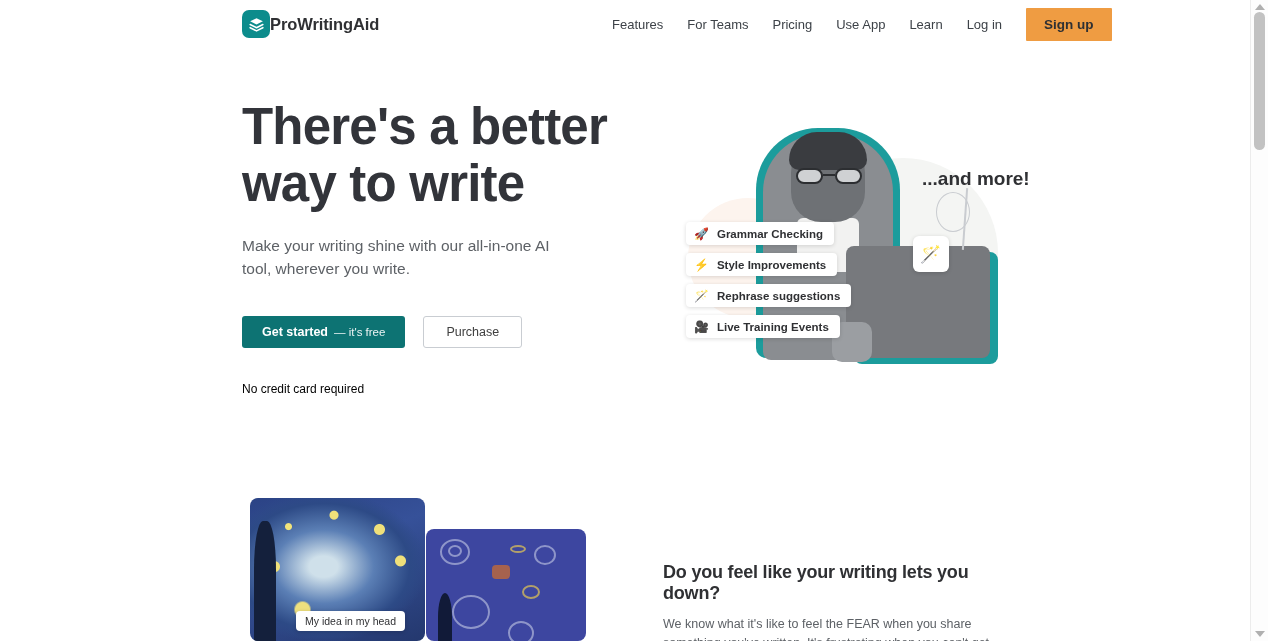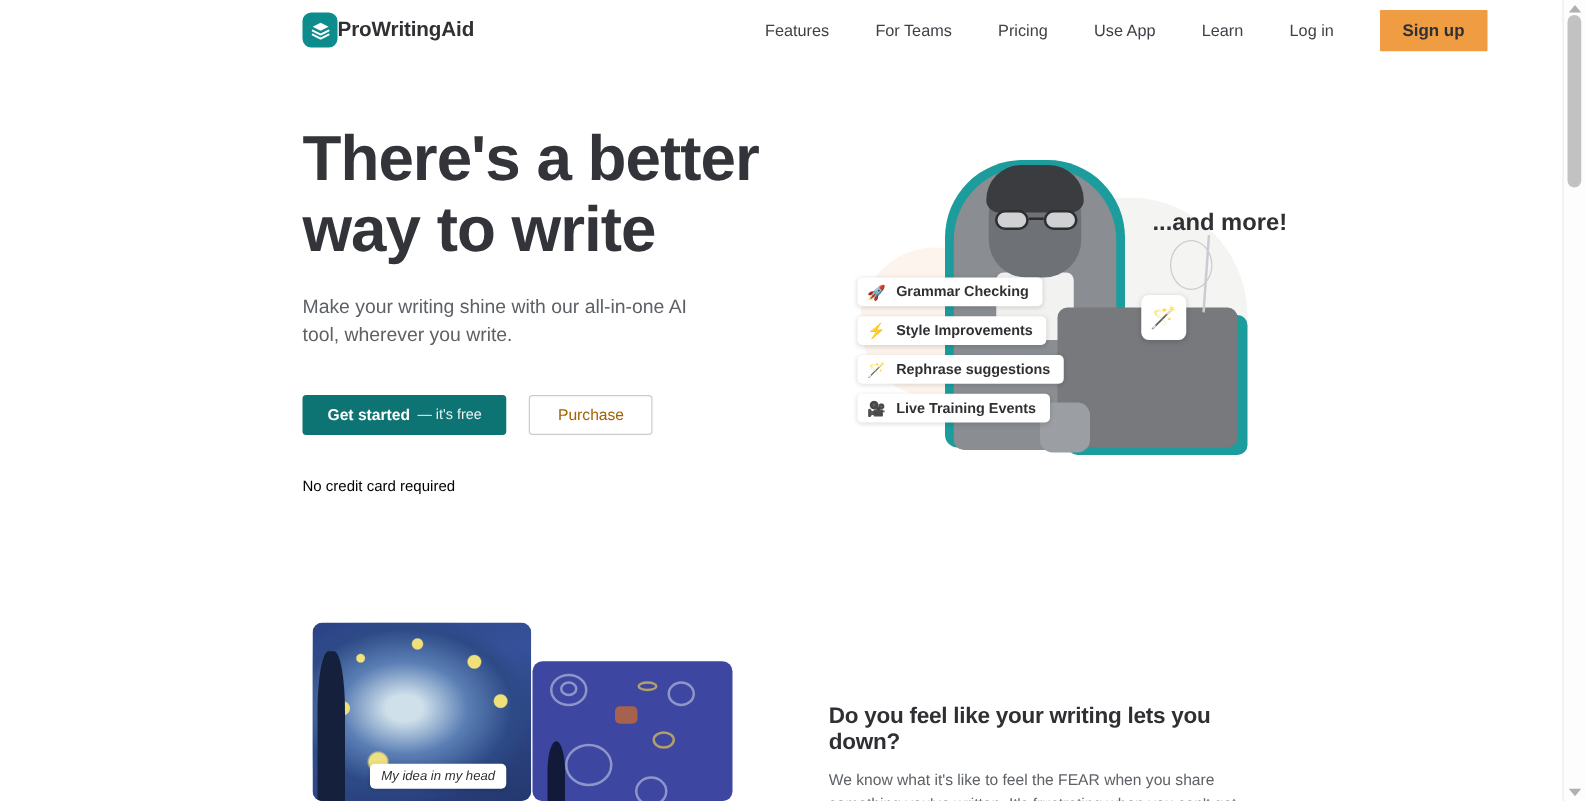--- a/index.html
+++ b/index.html
@@ -23,21 +23,21 @@
   .logo-mark {
     width: 28px; height: 28px; border-radius: 7px;
     background: #0c8c8c;
     display: flex; align-items: center; justify-content: center;
   }
   .logo-mark svg { display:block; }
   .brand-name {
     font-size: 16.5px; font-weight: bold; color: #2f3033; letter-spacing: -0.1px;
   }
 
-  .nav { position: absolute; left: 600px; top: 0; height: 48px; display: flex; align-items: center; gap: 13px; }
+  .nav { position: absolute; left: 600px; top: 0; height: 48px; display: flex; align-items: center; gap: 0; }
   .nav-link {
     font-size: 13px; color: #3d4248; padding: 6px 12px; cursor: pointer;
     white-space: nowrap; text-decoration: none;
   }
   .signup-btn {
     margin-left: 12px;
     background: #ef9c42; color: #2f3033;
     font-size: 13.5px; font-weight: bold;
     padding: 9px 18px; border: none; border-radius: 1px; cursor: pointer;
     font-family: "Liberation Sans", sans-serif;
@@ -56,21 +56,21 @@
   .cta-row { margin-top: 36px; display: flex; align-items: center; gap: 18px; }
   .btn-primary {
     background: #0d7373; color: #ffffff; border: none; border-radius: 3px;
     padding: 0 20px; height: 32px; font-size: 12.5px; cursor: pointer;
     display: flex; align-items: center; gap: 6px;
     font-family: "Liberation Sans", sans-serif;
   }
   .btn-primary .lbl { font-weight: bold; }
   .btn-primary .sfx { font-weight: normal; opacity: .92; font-size: 11.5px; }
   .btn-outline {
-    background: #fff; color: #a16207; border: 1px solid #c9cdd2; border-radius: 3px;
+    background: #fff; color: #404040; border: 1px solid #c9cdd2; border-radius: 3px;
     padding: 0 22px; height: 32px; font-size: 12.5px; cursor: pointer;
     font-family: "Liberation Sans", sans-serif;
   }
   .nocc { margin-top: 34px; font-size: 12px; color: #000000; }
 
   
   .hero-art { position: absolute; left: 660px; top: 100px; width: 360px; height: 290px; }
   .art-blob {
     position: absolute; left: 148px; top: 58px; width: 190px; height: 190px;
     border-radius: 50%; background: #f4f5f3;
@@ -164,21 +164,21 @@
       radial-gradient(ellipse at 42% 48%, #cfe0ea 0 10%, #5b7fb5 35%, #2d4a86 60%, transparent 72%),
       linear-gradient(160deg, #2b4385 0%, #365199 38%, #24386e 100%);
   }
   .starry .cypress {
     position: absolute; left: 4px; bottom: 0; width: 22px; height: 120px;
     background: #14203c; border-radius: 40% 40% 0 0;
   }
   .caption {
     position: absolute; left: 46px; top: 113px;
     background: #fff; border-radius: 4px; box-shadow: 0 1px 4px rgba(0,0,0,.18);
-    font-size: 10.5px; color: #2f3033; padding: 4px 9px; white-space: nowrap; font-style: italic;
+    font-size: 10.5px; color: #2f3033; padding: 4px 9px; white-space: nowrap;
   }
   .bad-art {
     position: absolute; left: 176px; top: 31px; width: 160px; height: 112px;
     background: #3d46a0; border-radius: 8px; overflow: hidden;
   }
   .bad-art .sw {
     position: absolute; border: 2px solid #8e95c9; border-radius: 50%;
   }
   .bad-art .cyp2 { position:absolute; left: 12px; bottom: 0; width: 14px; height: 48px; background:#111a38; border-radius:50% 50% 0 0; }
   .bad-art .blotch { position:absolute; left: 66px; top: 36px; width: 18px; height: 14px; background:#b8673f; border-radius:4px; opacity:.85; }

